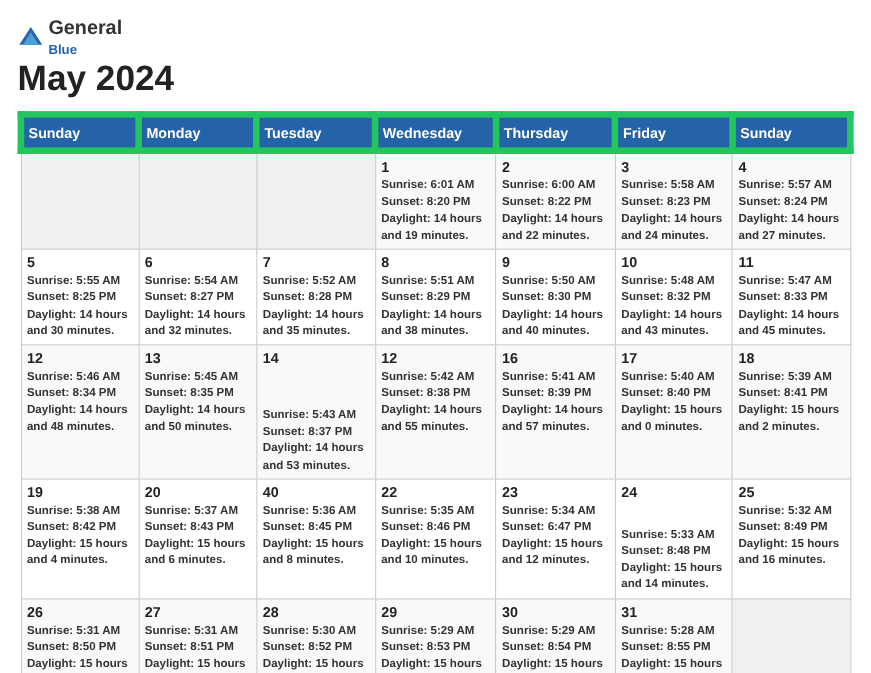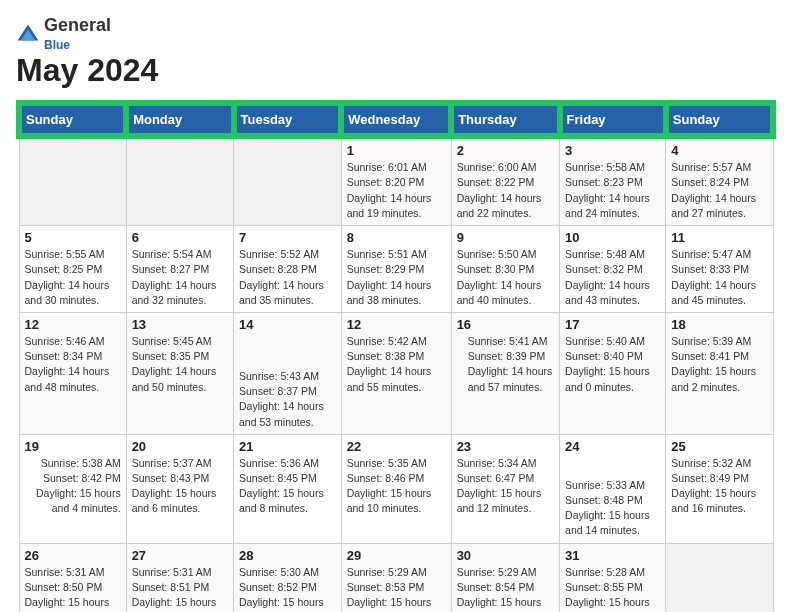--- a/index.html
+++ b/index.html
@@ -78,20 +78,21 @@
     .day-num {
       font-weight: bold;
       font-size: 13px;
       margin-bottom: 2px;
       color: #222;
     }
     .day-info {
       color: #333;
       font-size: 10.5px;
       line-height: 1.45;
+      font-weight: bold;
     }
     .empty-cell {
       background: #f0f0f0 !important;
     }
   </style>
 </head>
 <body>
 
 <div class="header">
   <div class="logo">
@@ -234,21 +235,21 @@
         </td>
         <td>
           <div class="day-num">12</div>
           <div class="day-info" style="white-space: pre-line;">Sunrise: 5:42 AM
 Sunset: 8:38 PM
 Daylight: 14 hours
 and 55 minutes.</div>
         </td>
         <td>
           <div class="day-num">16</div>
-          <div class="day-info" style="white-space: pre-line; margin-left: 11px;">Sunrise: 5:41 AM
+          <div class="day-info" style="white-space: pre-line;">Sunrise: 5:41 AM
 Sunset: 8:39 PM
 Daylight: 14 hours
 and 57 minutes.</div>
         </td>
         <td>
           <div class="day-num">17</div>
           <div class="day-info" style="white-space: pre-line;">Sunrise: 5:40 AM
 Sunset: 8:40 PM
 Daylight: 15 hours
 and 0 minutes.</div>
@@ -257,34 +258,34 @@
           <div class="day-num">18</div>
           <div class="day-info" style="white-space: pre-line;">Sunrise: 5:39 AM
 Sunset: 8:41 PM
 Daylight: 15 hours
 and 2 minutes.</div>
         </td>
       </tr>
       <tr>
         <td>
           <div class="day-num">19</div>
-          <div class="day-info" style="white-space: pre-line; text-align: right;">Sunrise: 5:38 AM
+          <div class="day-info" style="white-space: pre-line;">Sunrise: 5:38 AM
 Sunset: 8:42 PM
 Daylight: 15 hours
 and 4 minutes.</div>
         </td>
         <td>
           <div class="day-num">20</div>
           <div class="day-info" style="white-space: pre-line;">Sunrise: 5:37 AM
 Sunset: 8:43 PM
 Daylight: 15 hours
 and 6 minutes.</div>
         </td>
         <td>
-          <div class="day-num">21</div>
+          <div class="day-num">40</div>
           <div class="day-info" style="white-space: pre-line;">Sunrise: 5:36 AM
 Sunset: 8:45 PM
 Daylight: 15 hours
 and 8 minutes.</div>
         </td>
         <td>
           <div class="day-num">22</div>
           <div class="day-info" style="white-space: pre-line;">Sunrise: 5:35 AM
 Sunset: 8:46 PM
 Daylight: 15 hours

